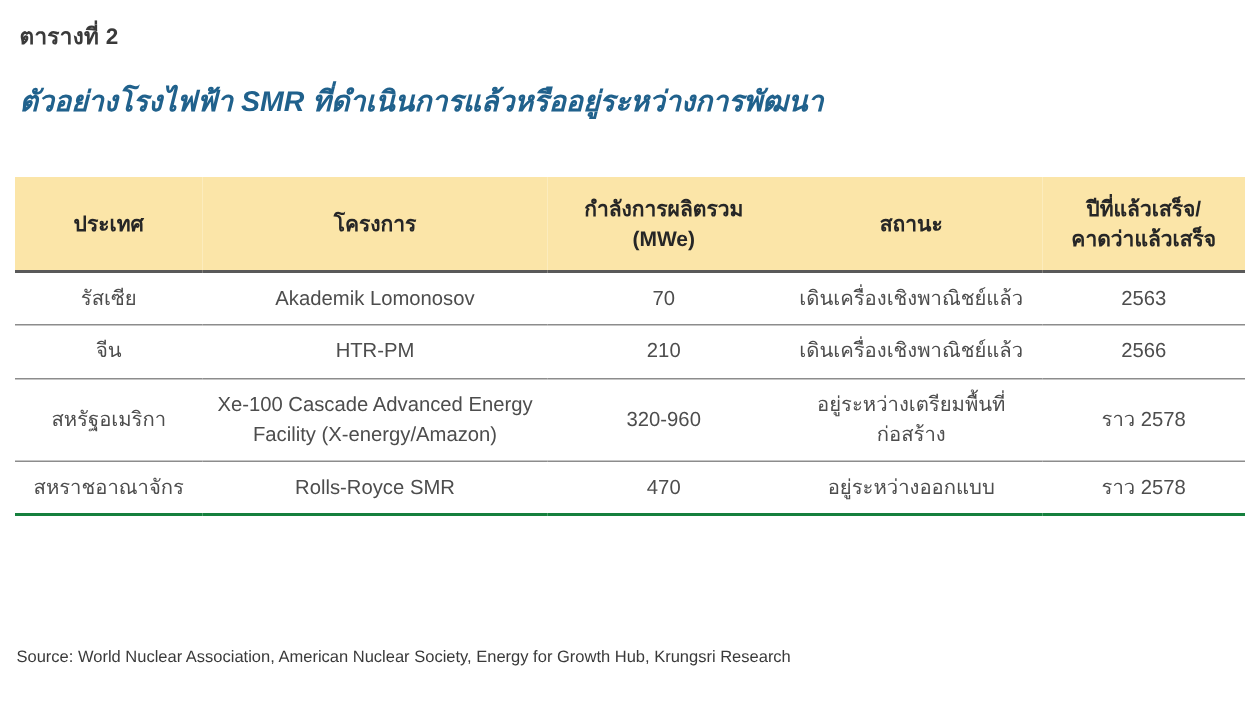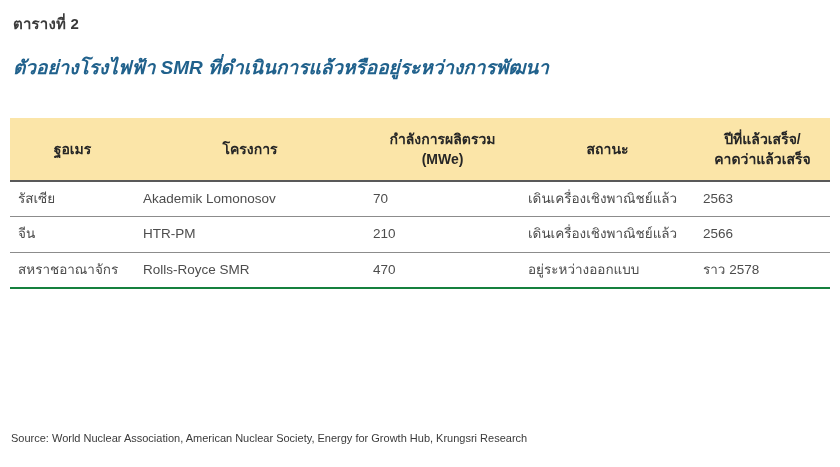--- a/index.html
+++ b/index.html
@@ -50,20 +50,21 @@
     vertical-align: middle;
     height: 58px;
     padding: 2px 6px;
     border-bottom: 2px solid #595959;
     line-height: 1.45;
   }
   .smr-table thead th span { display: block; }
   .smr-table tbody td {
     font-size: 13.5px;
     color: #4d4d4d;
+    text-align: center;
     vertical-align: middle;
     padding: 7px 8px;
     border-bottom: 1px solid #8c8c8c;
     line-height: 1.5;
     background: #ffffff;
   }
   .smr-table tbody tr:last-child td {
     border-bottom: 2px solid #15803d;
   }
   .source-note {
@@ -87,21 +88,21 @@
     <colgroup>
       <col style="width:125px">
       <col style="width:230px">
       <col style="width:155px">
       <col style="width:175px">
       <col style="width:135px">
     </colgroup>
     <thead>
       <tr>
         <th>
-          <span>ฐอเมร</span>
+          <span>ประเทศ</span>
         </th>
         <th>
           <span>โครงการ</span>
         </th>
         <th>
           <span>กำลังการผลิตรวม</span>
           <span>(MWe)</span>
         </th>
         <th>
           <span>สถานะ</span>
@@ -121,20 +122,27 @@
         <td>2563</td>
       </tr>
       <tr>
         <td>จีน</td>
         <td>HTR-PM</td>
         <td>210</td>
         <td>เดินเครื่องเชิงพาณิชย์แล้ว</td>
         <td>2566</td>
       </tr>
       <tr>
+        <td>สหรัฐอเมริกา</td>
+        <td>Xe-100 Cascade Advanced Energy Facility (X-energy/Amazon)</td>
+        <td>320-960</td>
+        <td>อยู่ระหว่างเตรียมพื้นที่ก่อสร้าง</td>
+        <td>ราว 2578</td>
+      </tr>
+      <tr>
         <td>สหราชอาณาจักร</td>
         <td>Rolls-Royce SMR</td>
         <td>470</td>
         <td>อยู่ระหว่างออกแบบ</td>
         <td>ราว 2578</td>
       </tr>
     </tbody>
   </table>
 
   <div class="source-note">Source: World Nuclear Association, American Nuclear Society, Energy for Growth Hub, Krungsri Research</div>

